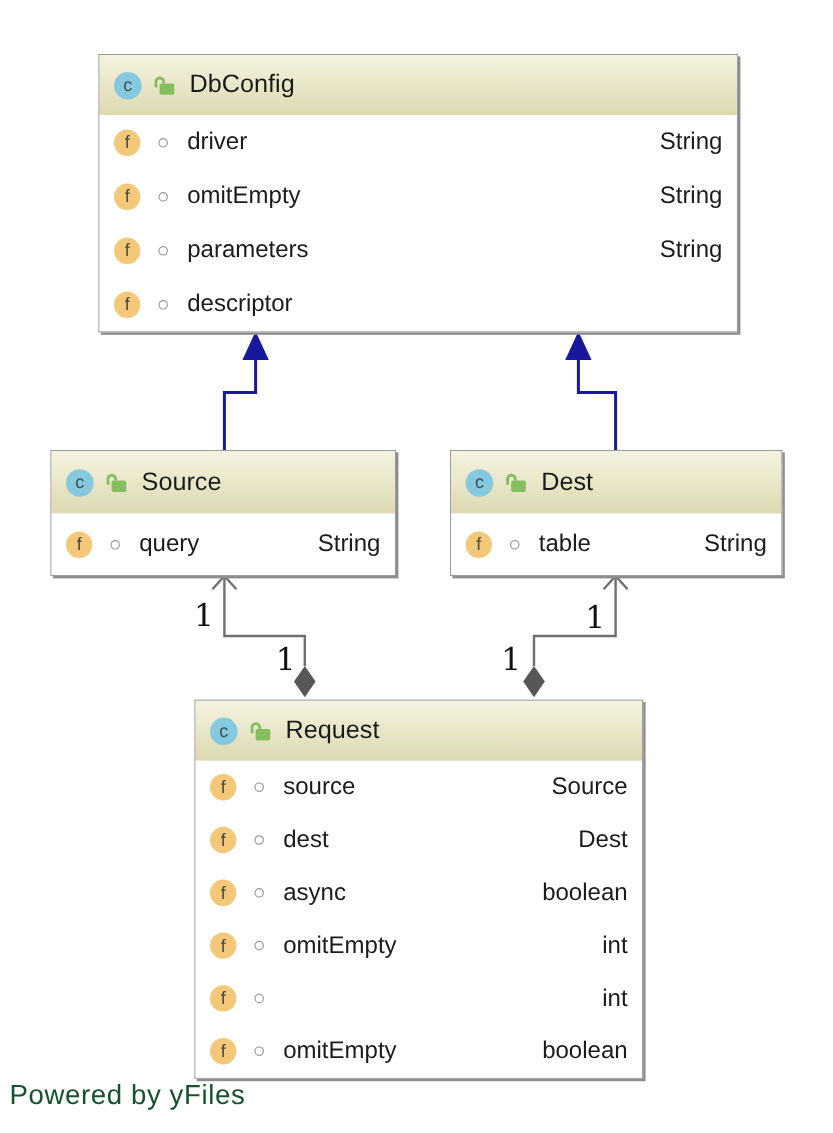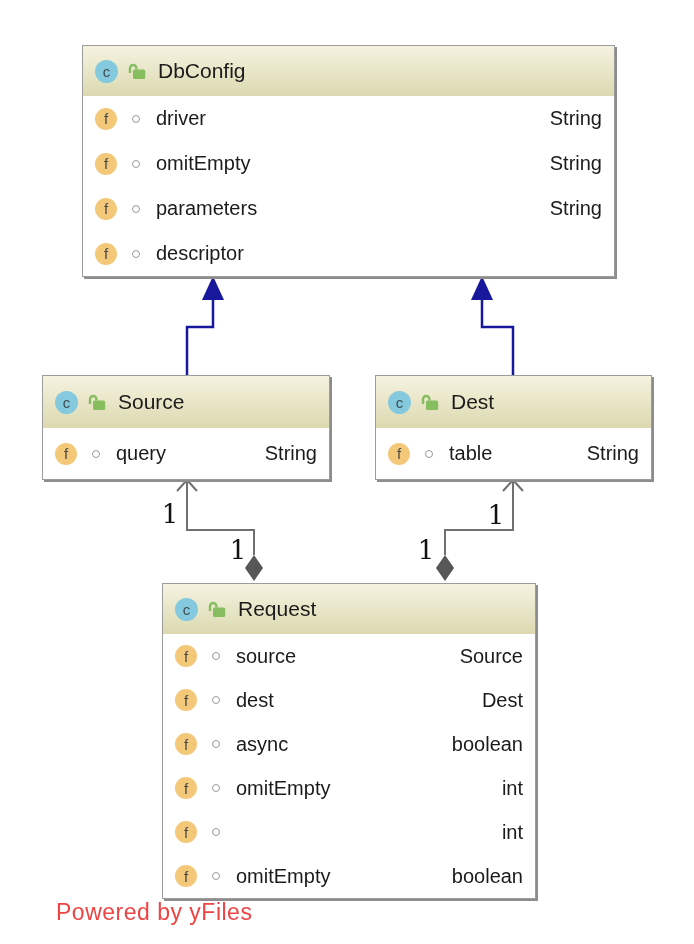--- a/index.html
+++ b/index.html
@@ -53,21 +53,21 @@
     position:absolute;transform:translate(-50%,-50%);
     font-family:"DejaVu Serif",serif;font-size:26px;color:#111;
   }
   .m1{left:170px;top:514px;}
   .m2{left:238px;top:550px;}
   .m3{left:426px;top:550px;}
   .m4{left:496px;top:515px;}
 
   .footer{
     position:absolute;left:8px;top:899px;
-    font-size:23px;letter-spacing:.5px;color:#ef4444;margin-left:48px;
+    font-size:23px;letter-spacing:.5px;color:#14532d;
   }
 </style>
 </head>
 <body>
 
 <div id="canvas">
 
   <svg id="edges" viewBox="0 0 694 944">
     <g>
       <polyline points="187,375 187,327 213,327 213,299" fill="none" stroke="#18189c" stroke-width="2.5"></polyline>

